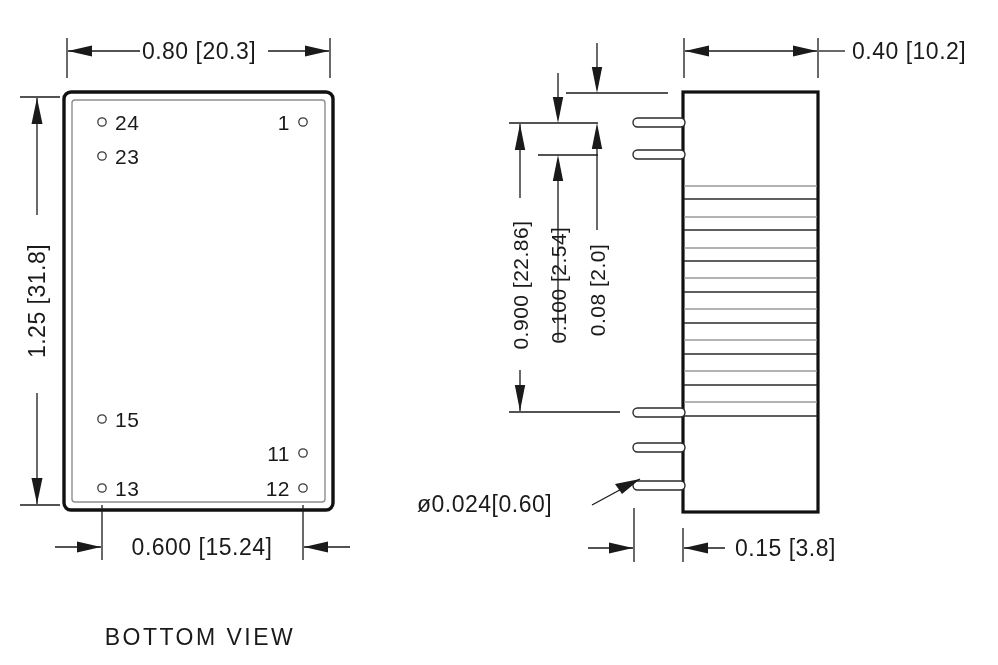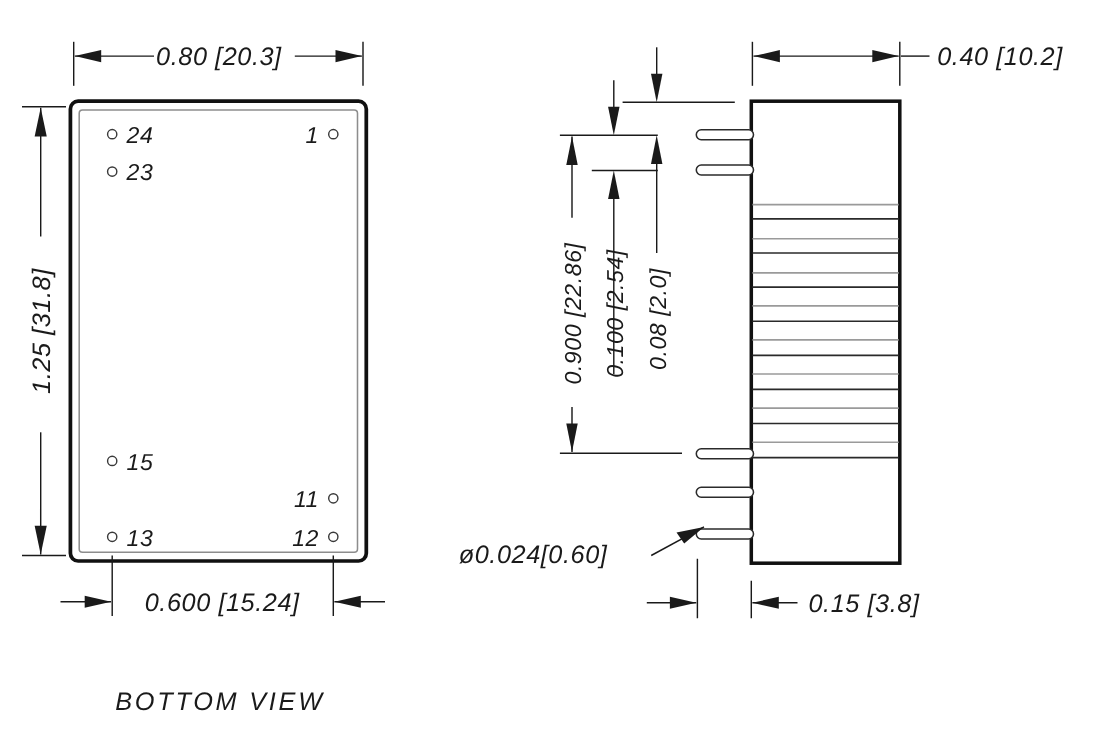--- a/index.html
+++ b/index.html
@@ -10,21 +10,20 @@
   }
   body {
     font-family: "Liberation Sans", sans-serif;
   }
   #drawing-root {
     position: relative;
     width: 998px;
     height: 665px;
     background: #ffffff;
     overflow: hidden;
-    font-style: italic;
   }
   svg.drawing-canvas {
     display: block;
     width: 998px;
     height: 665px;
   }
   text {
     font-family: "Liberation Sans", sans-serif;
     fill: #1a1a1a;
   }

